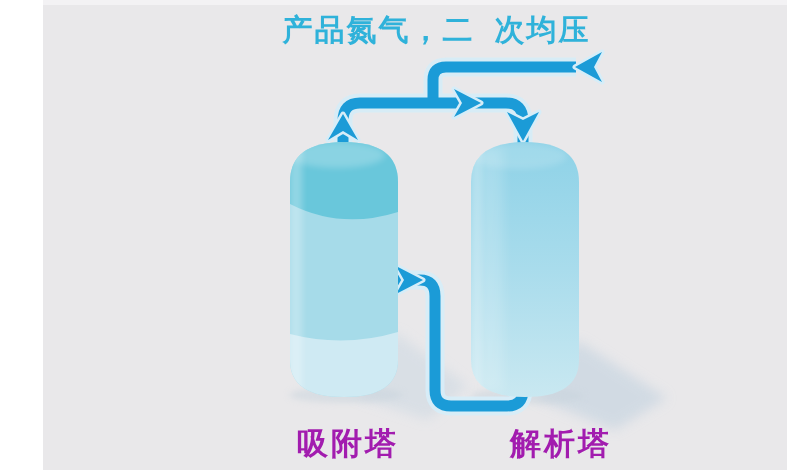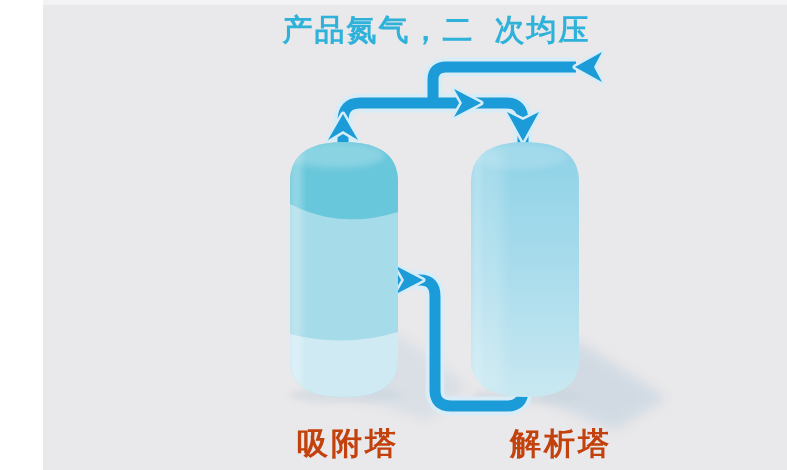--- a/index.html
+++ b/index.html
@@ -22,21 +22,21 @@
     font-size:30px;font-weight:bold;
     letter-spacing:2px;
     color:#2fb2da;
     white-space:pre;
   }
   .tower-label{
     position:absolute;top:423px;
     transform:translateX(-50%);
     font-size:31px;font-weight:bold;
     letter-spacing:3px;
-    color:#c2410c;
+    color:#a21caf;
     white-space:nowrap;
   }
   .tower-label.left{left:305px;}
   .tower-label.right{left:518px;}
 </style>
 </head>
 <body>
 
 <div id="stage">
   <div class="top-strip"></div>

